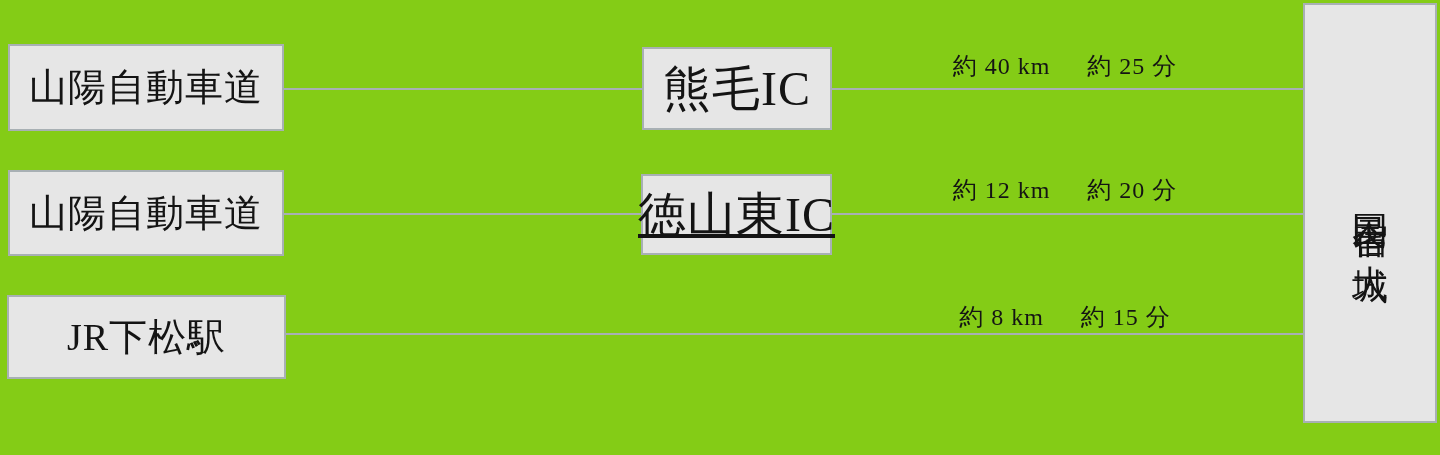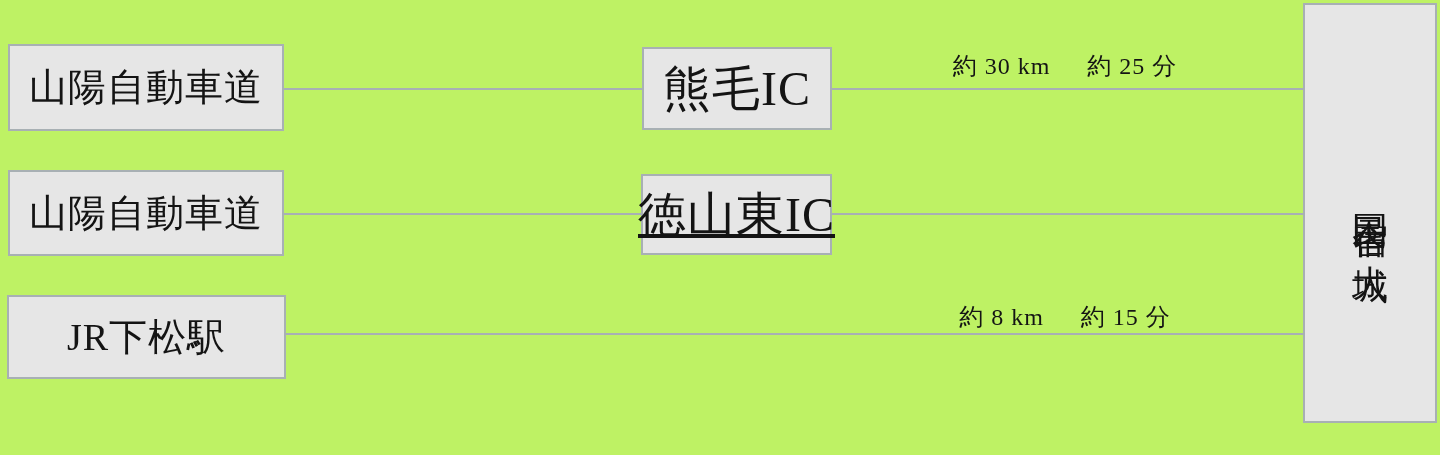--- a/index.html
+++ b/index.html
@@ -4,21 +4,21 @@
 <style>
   html, body {
     margin: 0;
     padding: 0;
     background: #ffffff;
   }
   .canvas {
     position: relative;
     width: 1440px;
     height: 455px;
-    background: #bef264;
+    background: #84cc16;
     overflow: hidden;
     font-family: "Liberation Serif", "DejaVu Serif", serif;
     color: #141414;
   }
   .box {
     position: absolute;
     box-sizing: border-box;
     background: #e6e6e6;
     border: 2px solid #a8b0b4;
     display: flex;
@@ -86,32 +86,36 @@
 
   <div class="box origin-box r1">
     <span>山陽自動車道</span>
   </div>
   <div class="connector c-r1a"></div>
   <div class="box via-box r1">
     <span>熊毛IC</span>
   </div>
   <div class="connector c-r1b"></div>
   <div class="route-info r1">
-    <span class="dist">約 30 km</span>
+    <span class="dist">約 40 km</span>
     <span class="time">約 25 分</span>
   </div>
 
   <div class="box origin-box r2">
     <span>山陽自動車道</span>
   </div>
   <div class="connector c-r2a"></div>
   <div class="box via-box r2">
     <span>徳山東IC</span>
   </div>
   <div class="connector c-r2b"></div>
+  <div class="route-info r2">
+    <span class="dist">約 12 km</span>
+    <span class="time">約 20 分</span>
+  </div>
 
   <div class="box origin-box r3">
     <span>JR下松駅</span>
   </div>
   <div class="connector c-r3"></div>
   <div class="route-info r3">
     <span class="dist">約 8 km</span>
     <span class="time">約 15 分</span>
   </div>
 

